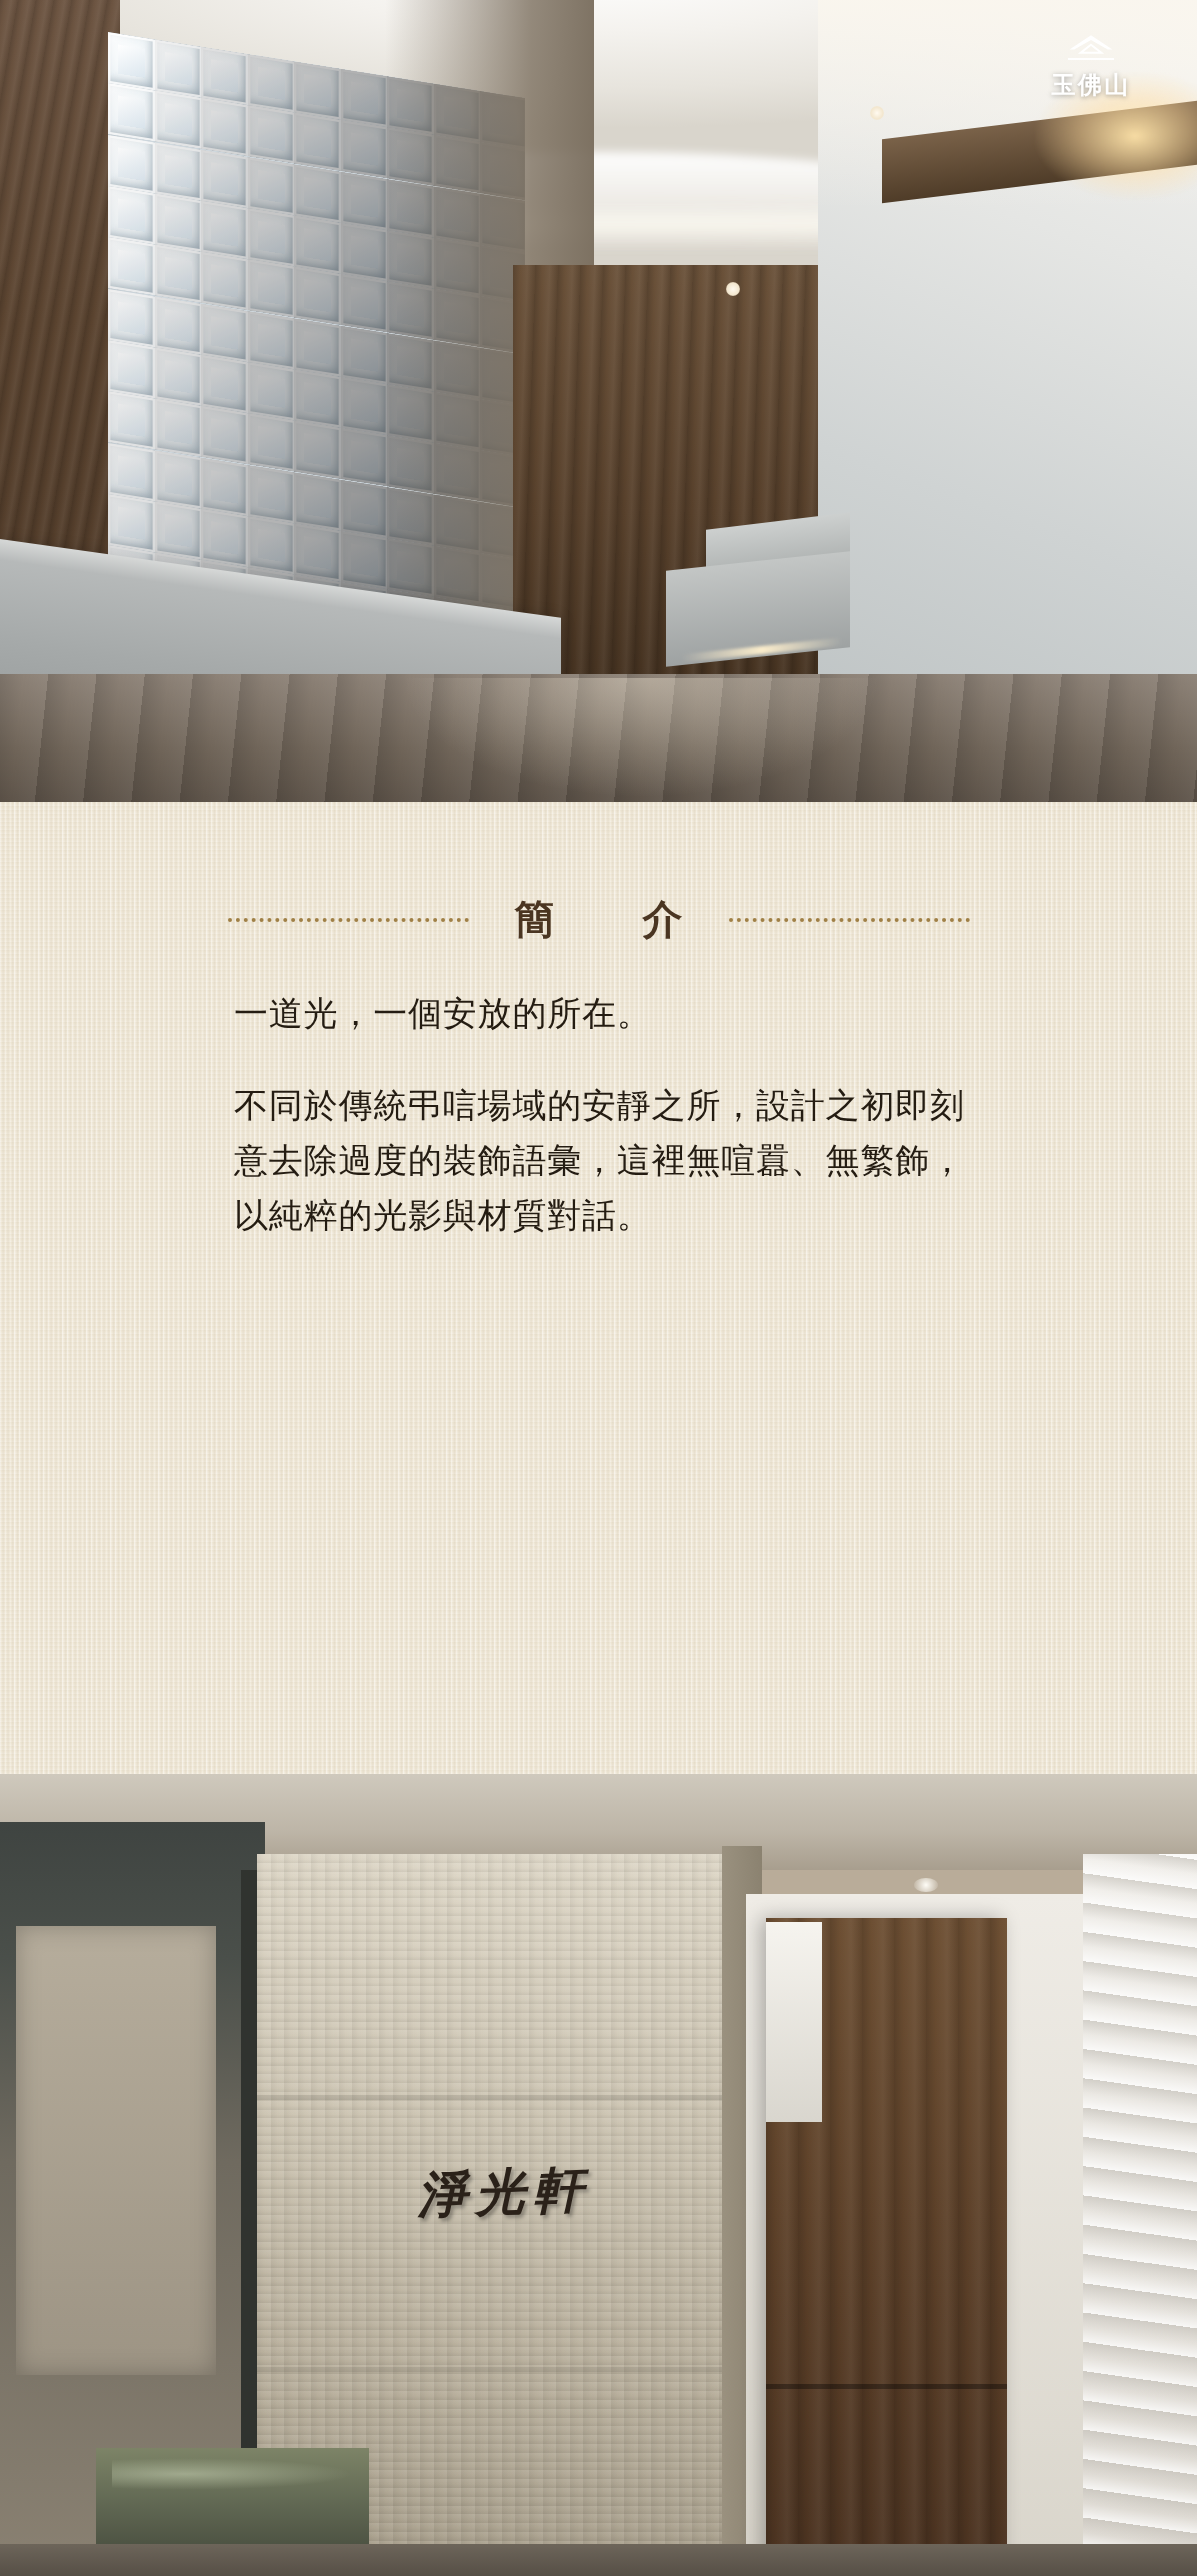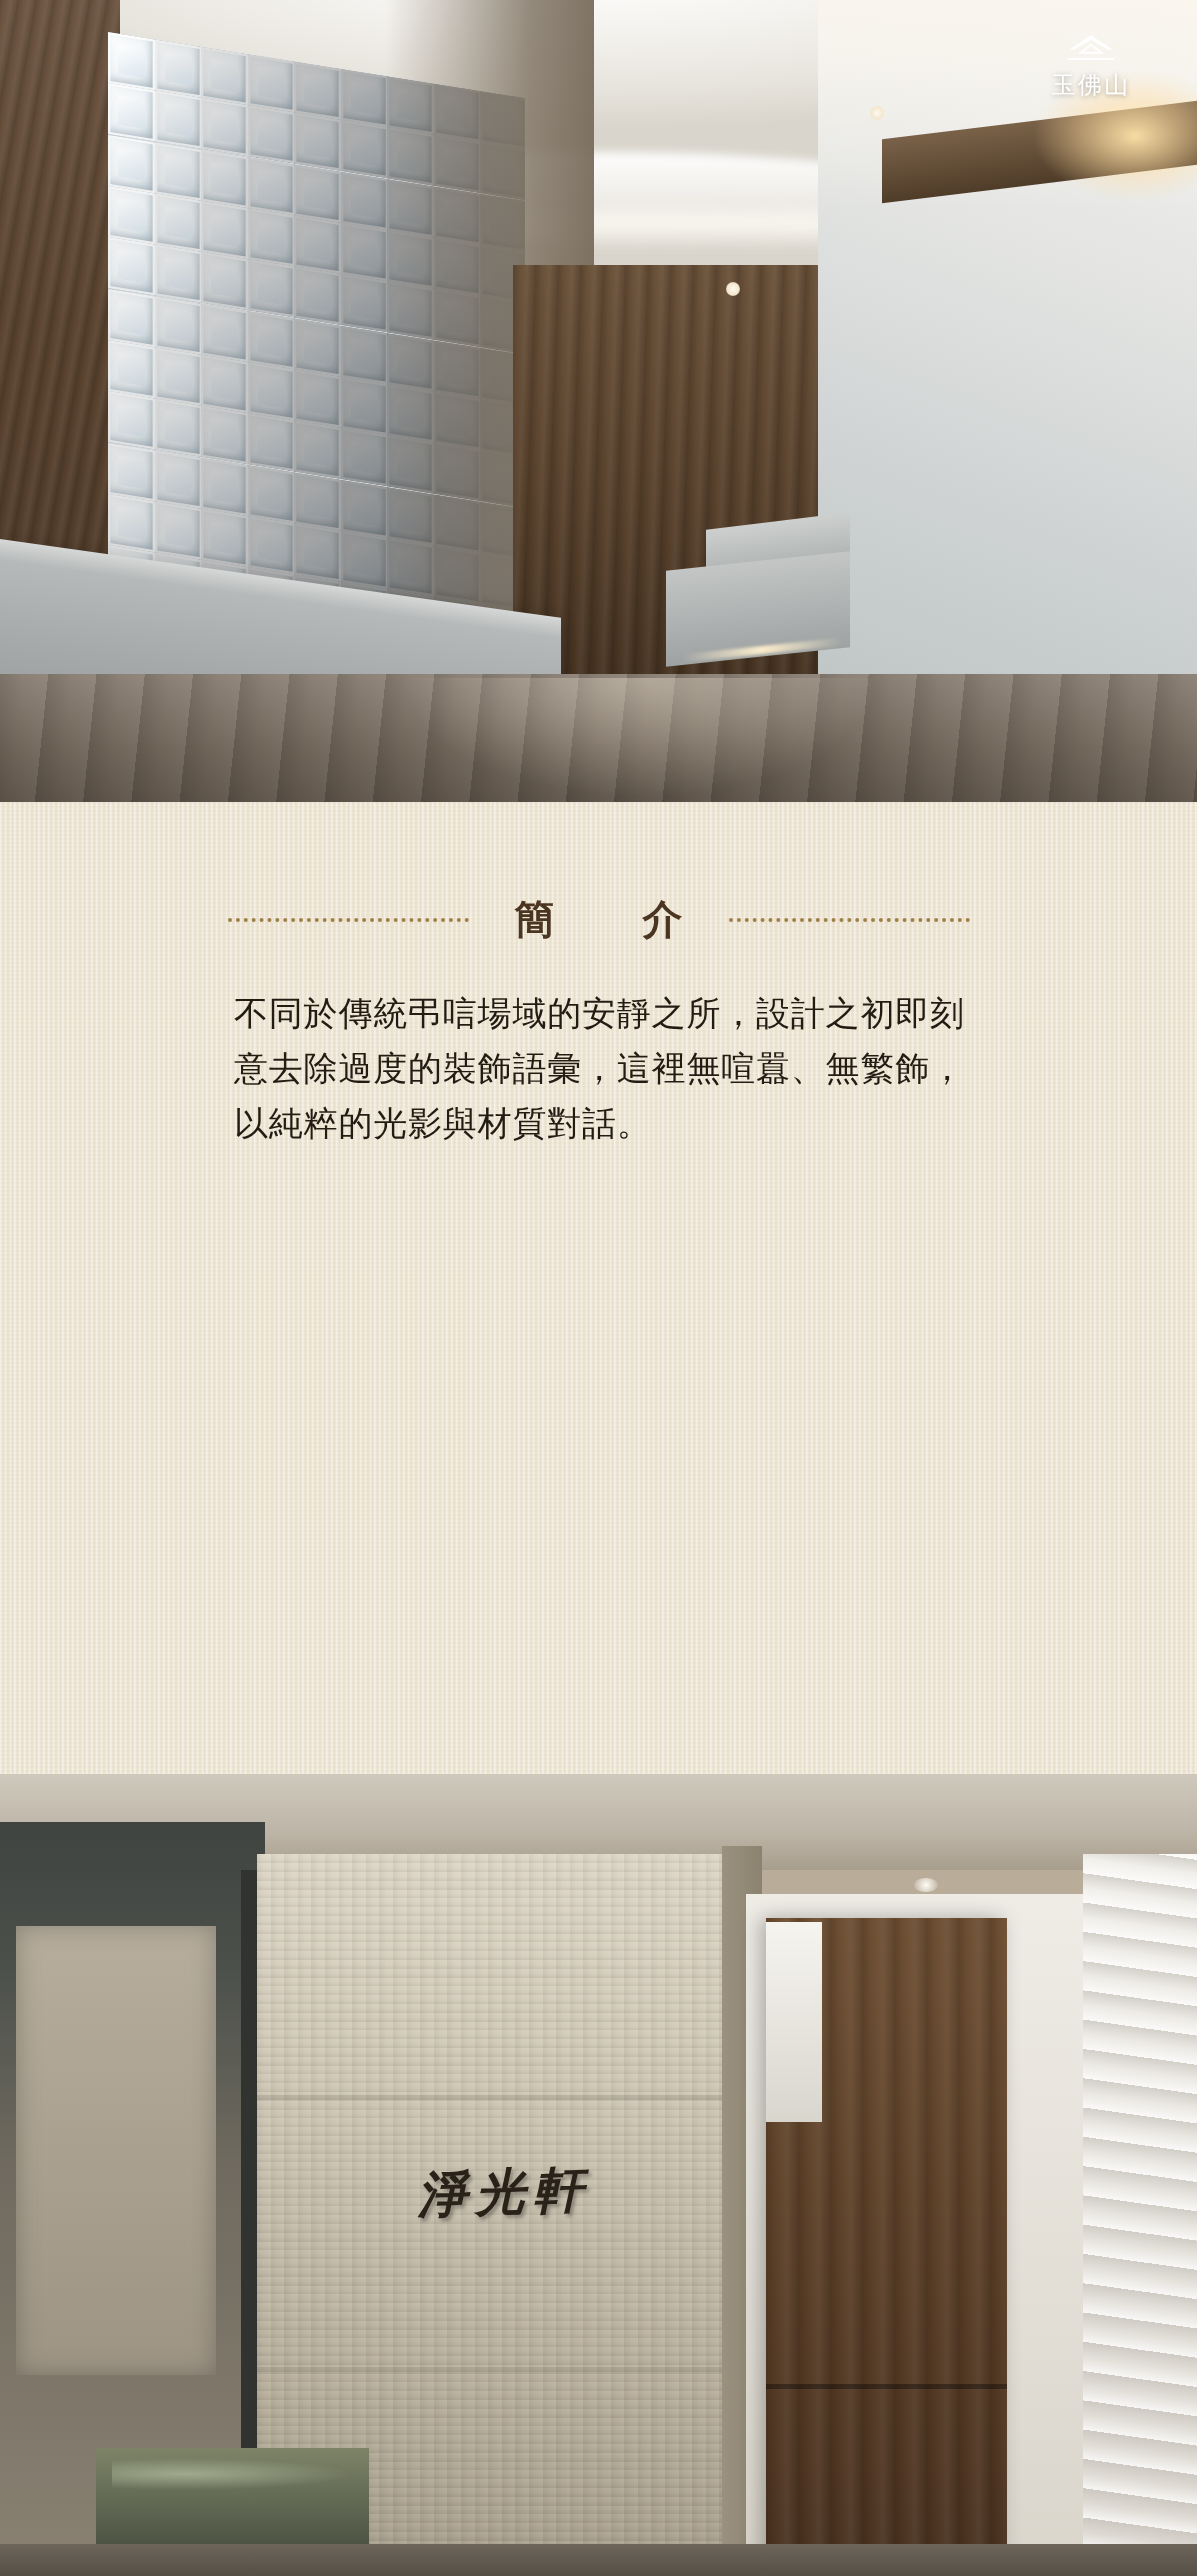--- a/index.html
+++ b/index.html
@@ -207,20 +207,21 @@
 
   
   .logo {
     position: absolute;
     right: 34px;
     top: 32px;
     width: 144px;
     text-align: center;
     color: #ffffff;
     z-index: 5;
+    font-weight: bold;
   }
   .logo svg { display: block; margin: 0 auto 4.8px; }
   .logo .logo-text {
     font-size: 24px;
     letter-spacing: 2.4px;
     line-height: 1.1;
     text-shadow: 0 0.8px 4.8px rgba(0,0,0,0.35);
     font-family: "Liberation Serif", "DejaVu Serif", serif;
   }
 
@@ -773,20 +774,21 @@
   </div>
 
   <div class="panel">
     <div class="heading">
       <div class="dots"></div>
       <div class="heading-title">簡　介</div>
       <div class="dots"></div>
     </div>
 
     <div class="body-copy">
+      <p>一道光，一個安放的所在。</p>
       <p>不同於傳統弔唁場域的安靜之所，設計之初即刻意去除過度的裝飾語彙，這裡無喧囂、無繁飾，以純粹的光影與材質對話。</p>
     </div>
   </div>
 
   <div class="bottom">
     <div class="bt-ceiling"></div>
     <div class="bt-dark-left"></div>
     <div class="bt-panel-left"></div>
     <div class="bt-frame"></div>
     <div class="bt-stone"></div>

